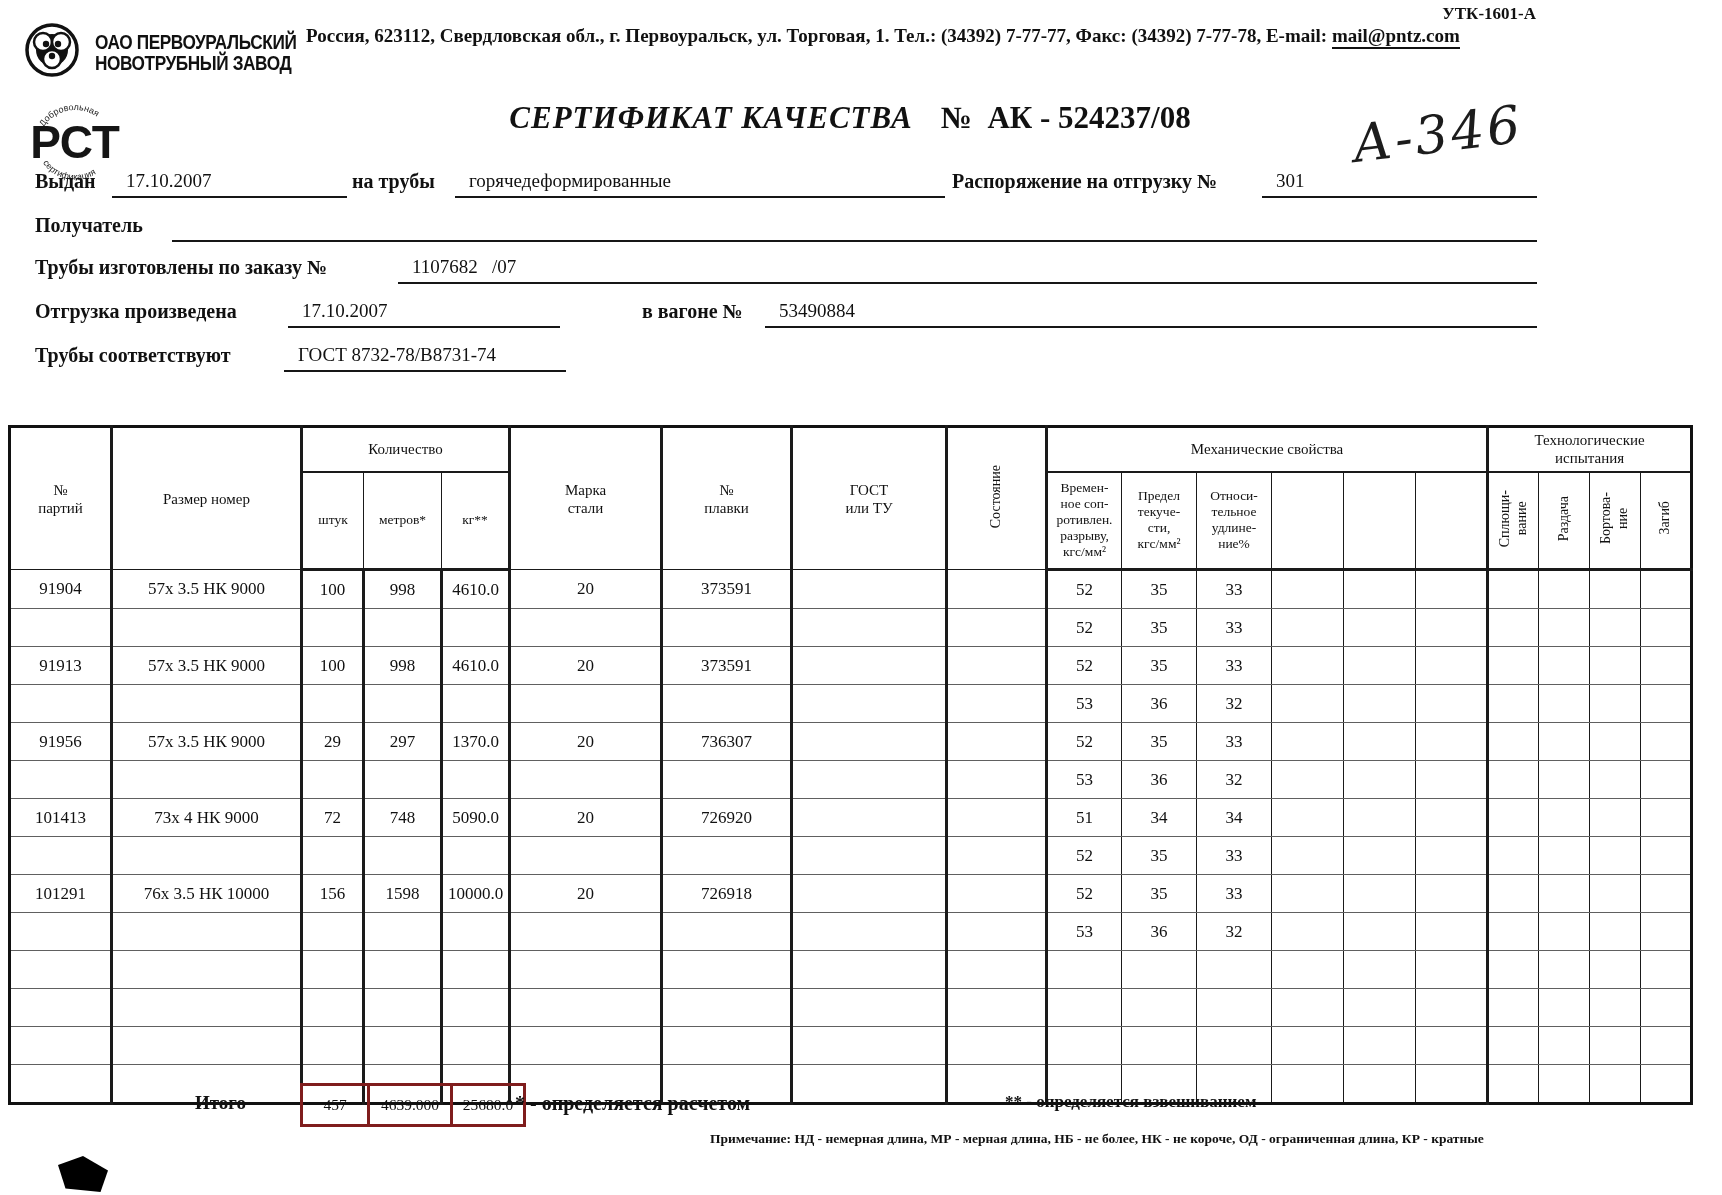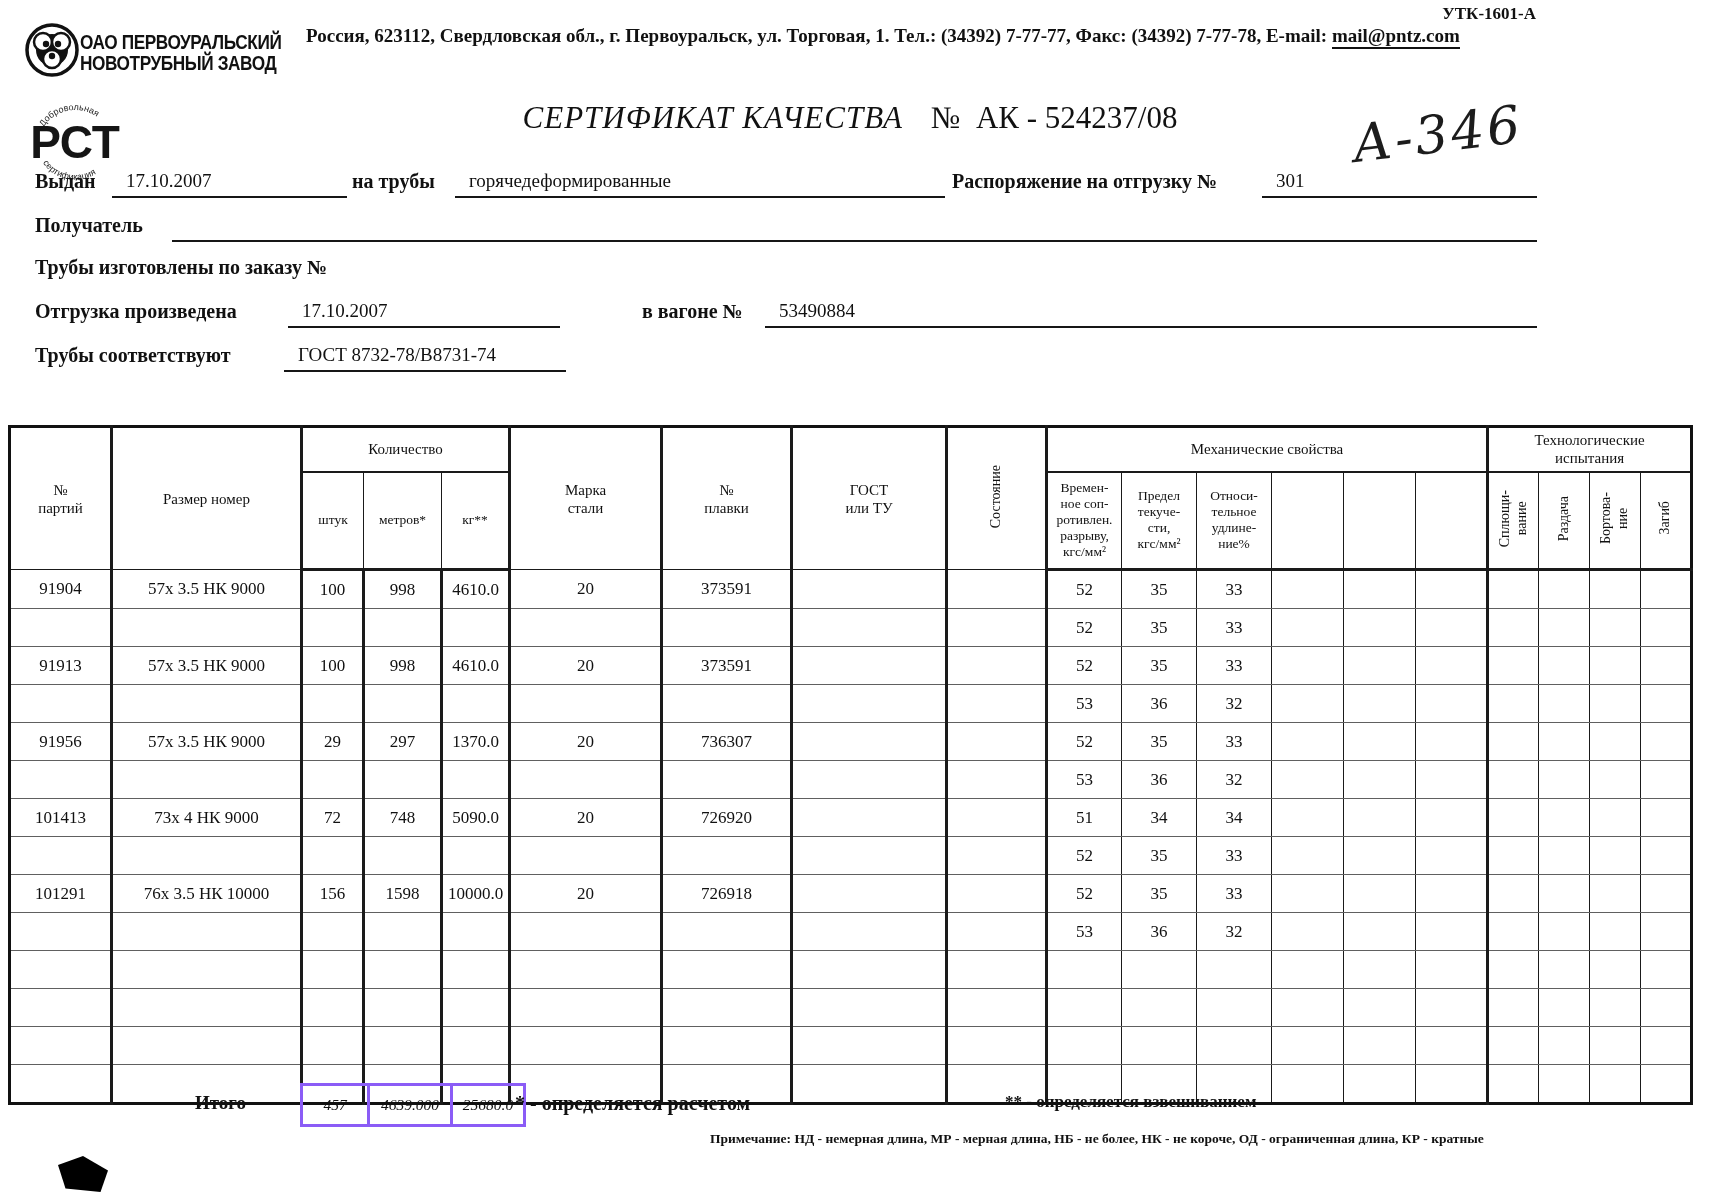--- a/index.html
+++ b/index.html
@@ -6,30 +6,30 @@
   #page {
     position:relative; width:1722px; height:1195px; margin:0 auto;
     background:#fff; overflow:hidden; color:#111;
     font-family:"Liberation Serif", serif;
   }
   .abs { position:absolute; }
   .preline { white-space:pre-line; }
 
   
   .form-code { left:1350px; top:4px; width:186px; text-align:right; font-size:17px; font-weight:700; }
-  .logo-wrap { left:24px; top:22px; display:flex; align-items:center; gap:0; }
+  .logo-wrap { left:24px; top:22px; display:flex; align-items:center; gap:15px; }
   .logo-text { font-family:"Liberation Sans", sans-serif; font-weight:700; font-size:21px;
                line-height:1.02; transform:scaleX(.82); transform-origin:left center; letter-spacing:-0.5px; }
   .addr1 { left:238px; top:25px; width:1290px; text-align:center; font-size:19px; font-weight:700; }
   .addr1 .email { border-bottom:2px solid #111; padding-bottom:1px; }
   .addr2 { left:228px; top:53px; width:1310px; text-align:center; font-size:14.5px; font-weight:700; }
 
   .stamp { left:28px; top:90px; }
 
-  .title-line { left:300px; top:100px; width:1100px; text-align:center; font-size:31px; font-weight:400; }
+  .title-line { left:300px; top:100px; width:1100px; text-align:center; font-size:31px; font-weight:700; }
   .title-line .t-it { font-style:italic; letter-spacing:1px; }
   .title-line .t-no { margin-left:28px; white-space:pre; }
 
   .handwritten { left:1352px; top:104px; font-family:"DejaVu Serif", serif; font-style:italic;
                  font-size:52px; transform:rotate(-7deg); letter-spacing:3px; color:#1c1c1c; }
 
   
   .flabel { position:absolute; font-size:20px; font-weight:700; white-space:pre; }
   .fval   { position:absolute; font-size:19px; border-bottom:2px solid #161616;
             white-space:pre; padding:0 0 2px 14px; box-sizing:border-box; height:28px; }
@@ -48,22 +48,22 @@
   .tk-r { border-right-width:3px !important; }
   .hdr1 { height:45px; }
   .hdr2 { height:98px; }
   .grp-bot { border-bottom-width:2px !important; }
   .hdr-bot th { border-bottom-width:3px !important; }
   .vtext { writing-mode:vertical-rl; transform:rotate(180deg); display:inline-block;
            white-space:pre-line; font-size:14px; line-height:1.2; }
 
   
   .totals-table { position:absolute; left:300px; top:1083px; border-collapse:collapse; table-layout:fixed; border:3px solid #111; }
-  .totals-table td { border:3px solid #8b5cf6; height:36px; text-align:center; font-size:15.5px;
-                     font-family:"Liberation Serif", serif;font-style:italic; }
+  .totals-table td { border:3px solid #7f1d1d; height:36px; text-align:center; font-size:15.5px;
+                     font-family:"Liberation Serif", serif; }
   .totals-label { left:158px; top:1092px; width:125px; text-align:center; font-size:19px; font-weight:700; }
   .fn-calc   { left:515px;  top:1092px; font-size:20px; font-weight:700; }
   .fn-weight { left:1005px; top:1092px; font-size:17px; font-weight:700; }
   .note-line { left:710px;  top:1131px; font-size:13.5px; font-weight:700; }
 
   .ink-blob { left:58px; top:1156px; width:50px; height:36px; background:#000;
               clip-path:polygon(0 25%, 50% 0, 100% 40%, 85% 100%, 15% 90%); }
 </style>
 </head>
 <body>
@@ -119,20 +119,21 @@
   <div class="fval" style="left:112px; top:170px; width:235px;">17.10.2007</div>
   <div class="flabel" style="left:352px; top:170px;">на трубы</div>
   <div class="fval" style="left:455px; top:170px; width:490px;">горячедеформированные</div>
   <div class="flabel" style="left:952px; top:170px;">Распоряжение на отгрузку №</div>
   <div class="fval" style="left:1262px; top:170px; width:275px;">301</div>
 
   <div class="flabel" style="left:35px; top:214px;">Получатель</div>
   <div class="fval" style="left:172px; top:214px; width:1365px;"></div>
 
   <div class="flabel" style="left:35px; top:256px;">Трубы изготовлены по заказу №</div>
+  <div class="fval" style="left:398px; top:256px; width:1139px;">1107682   /07</div>
 
   <div class="flabel" style="left:35px; top:300px;">Отгрузка произведена</div>
   <div class="fval" style="left:288px; top:300px; width:272px;">17.10.2007</div>
   <div class="flabel" style="left:642px; top:300px;">в вагоне №</div>
   <div class="fval" style="left:765px; top:300px; width:772px;">53490884</div>
 
   <div class="flabel" style="left:35px; top:344px;">Трубы соответствуют</div>
   <div class="fval" style="left:284px; top:344px; width:282px;">ГОСТ 8732-78/В8731-74</div>
 
   <table class="cert-table abs" style="left:8px; top:425px;">

